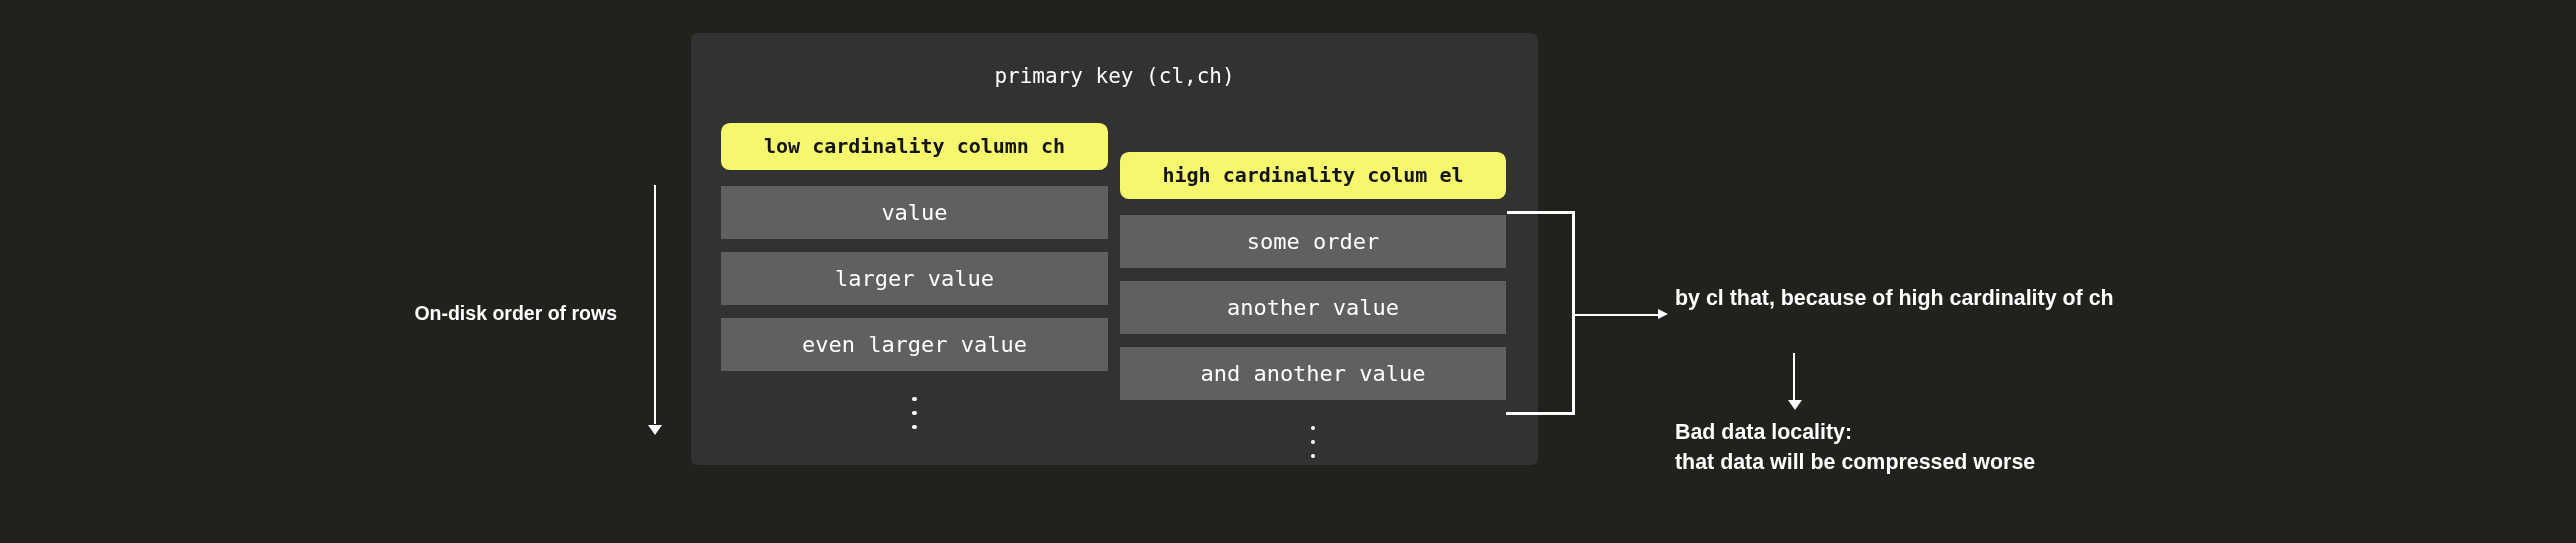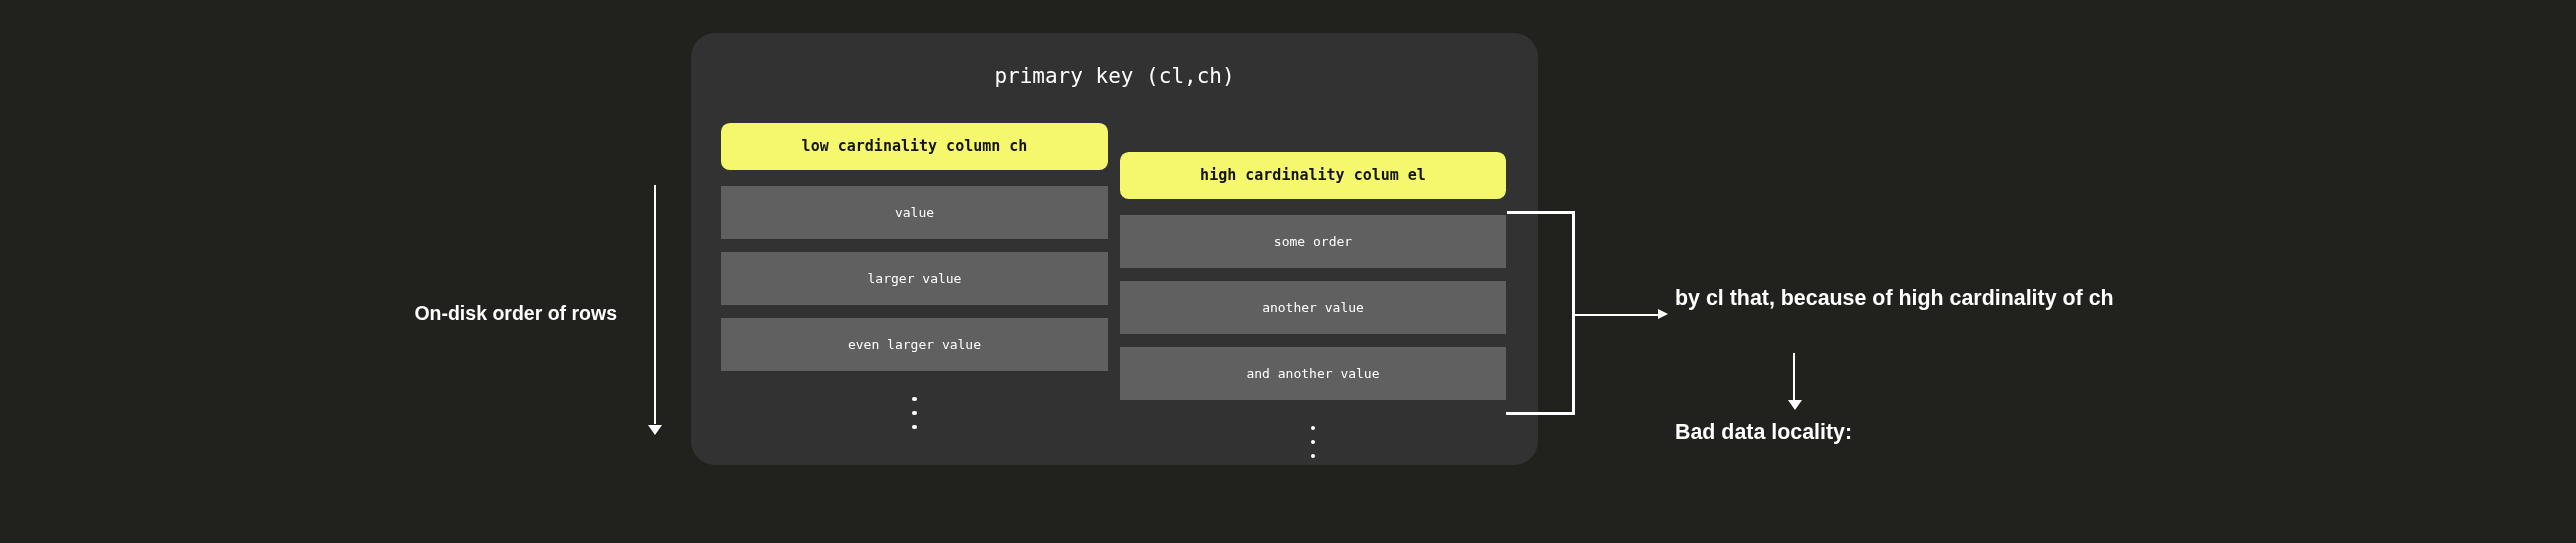--- a/index.html
+++ b/index.html
@@ -10,33 +10,33 @@
     --row_bg:#606060;
     --text:#ffffff;
   }
   *{margin:0;padding:0;box-sizing:border-box;}
   html,body{width:2576px;height:543px;overflow:hidden;}
   body{background:var(--background);font-family:"Liberation Sans",sans-serif;}
   .stage{position:absolute;left:0;top:0;width:2576px;height:543px;background:var(--background);}
 
   
   .panel{position:absolute;left:691px;top:33px;width:847px;height:432px;
-         background:var(--panel);border-radius:24px;}
+         background:var(--panel);border-radius:7px;}
   .panel-title{position:absolute;left:0;right:0;top:31px;text-align:center;
                color:var(--text);font-family:"DejaVu Sans Mono",monospace;
                font-size:21px;font-weight:400;letter-spacing:0;}
   .col{position:absolute;top:90px;}
   .col-left{left:30px;width:387px;}
   .col-right{left:429px;width:386px;margin-top:29px;}
   .hdr{height:47px;line-height:47px;border-radius:8.8px;background:var(--header_bg);
        color:var(--header_text);text-align:center;
-       font-family:"DejaVu Sans Mono",monospace;font-size:15px;font-weight:700;}
+       font-family:"DejaVu Sans Mono",monospace;font-size:20px;font-weight:700;}
   .cell{height:53px;line-height:53px;background:var(--row_bg);color:var(--text);
         text-align:center;font-family:"DejaVu Sans Mono",monospace;
-        font-size:13px;font-weight:400;}
+        font-size:22px;font-weight:400;}
   .cell.first{margin-top:15.7px;}
   .cell + .cell{margin-top:13.2px;}
   .dots{margin-top:26px;display:flex;flex-direction:column;align-items:center;gap:9.4px;}
   .dot{width:4.4px;height:4.4px;border-radius:50%;background:var(--text);display:block;}
 
   
   .left-label{position:absolute;left:358px;top:302px;width:259px;text-align:right;
               color:var(--text);font-size:19.5px;font-weight:700;}
 
   
@@ -108,16 +108,17 @@
 
   <div class="note note-1">
     <div>by cl that, because of high cardinality of ch</div>
   </div>
 
   <div class="line darrow-shaft"></div>
   <div class="tri darrow-head"></div>
 
   <div class="note note-2">
     <div>Bad data locality:</div>
+    <div>that data will be compressed worse</div>
   </div>
 
 </div>
 
 
 </body></html>

